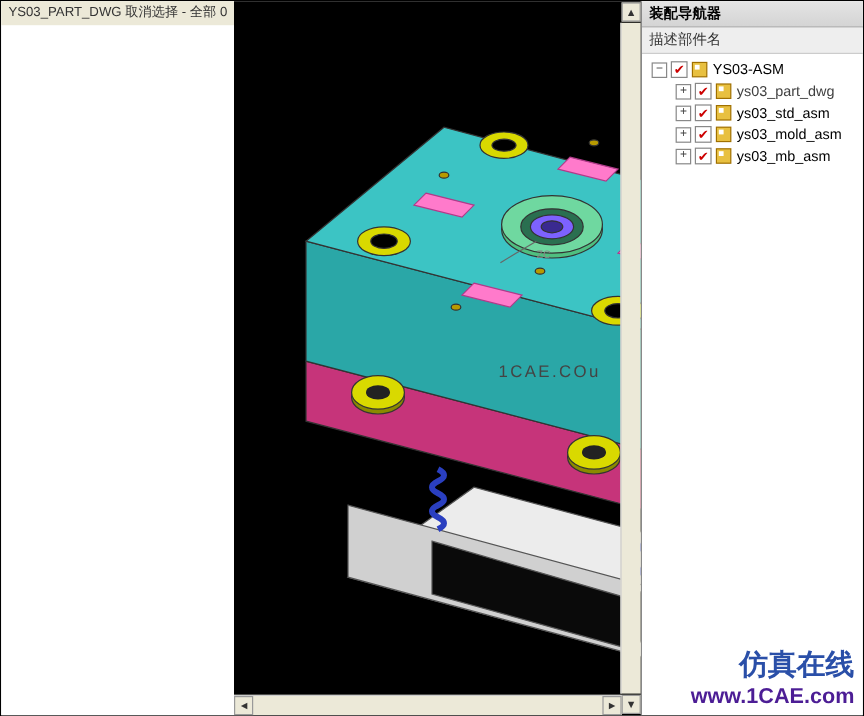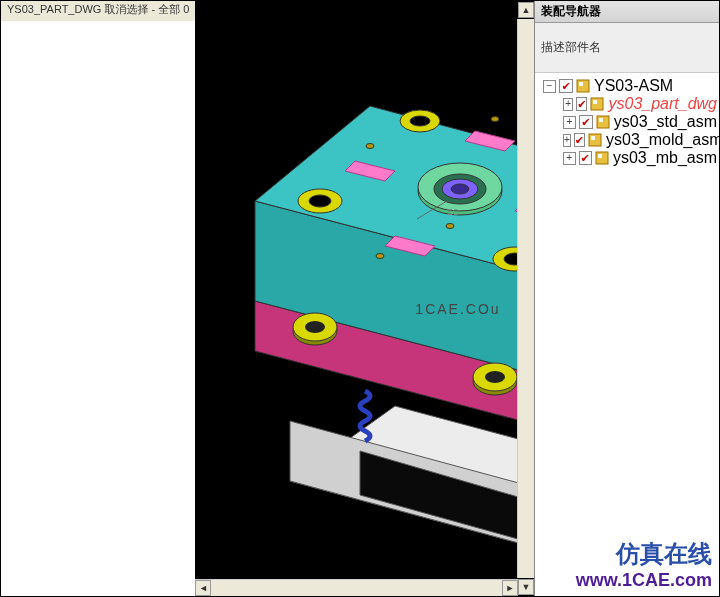--- a/index.html
+++ b/index.html
@@ -57,21 +57,21 @@
   .panel-title {
     background: linear-gradient(#e4e4e4,#d4d4d4);
     border-bottom: 1px solid #999;
     padding: 2px 6px;
     font-weight: bold;
     font-size: 12px;
   }
   .panel-header {
     background: #eee;
     border-bottom: 1px solid #ccc;
-    padding: 16px 6px;
+    padding: 2px 6px;
     font-size: 12px;
     color: #333;
   }
   .tree {
     flex: 1;
     padding: 4px 2px;
     overflow: auto;
     font-size: 12px;
   }
   .tree-row {
@@ -113,25 +113,24 @@
     display: inline-flex;
     align-items: center;
     justify-content: center;
   }
   .asm-icon svg {
     display: block;
   }
   .indent-1 { padding-left: 6px; }
   .indent-2 { padding-left: 26px; }
   .tree-label {
-    font-size: 16px;
+    font-size: 12px;
   }
   .tree-label.dim {
-    color: #ef4444;
-    font-style: italic;
+    color: #404040;
   }
   .scrollbar-v {
     position: absolute;
     right: 0;
     top: 18px;
     bottom: 18px;
     width: 16px;
     background: #ece9d8;
     border-left: 1px solid #ccc;
   }

